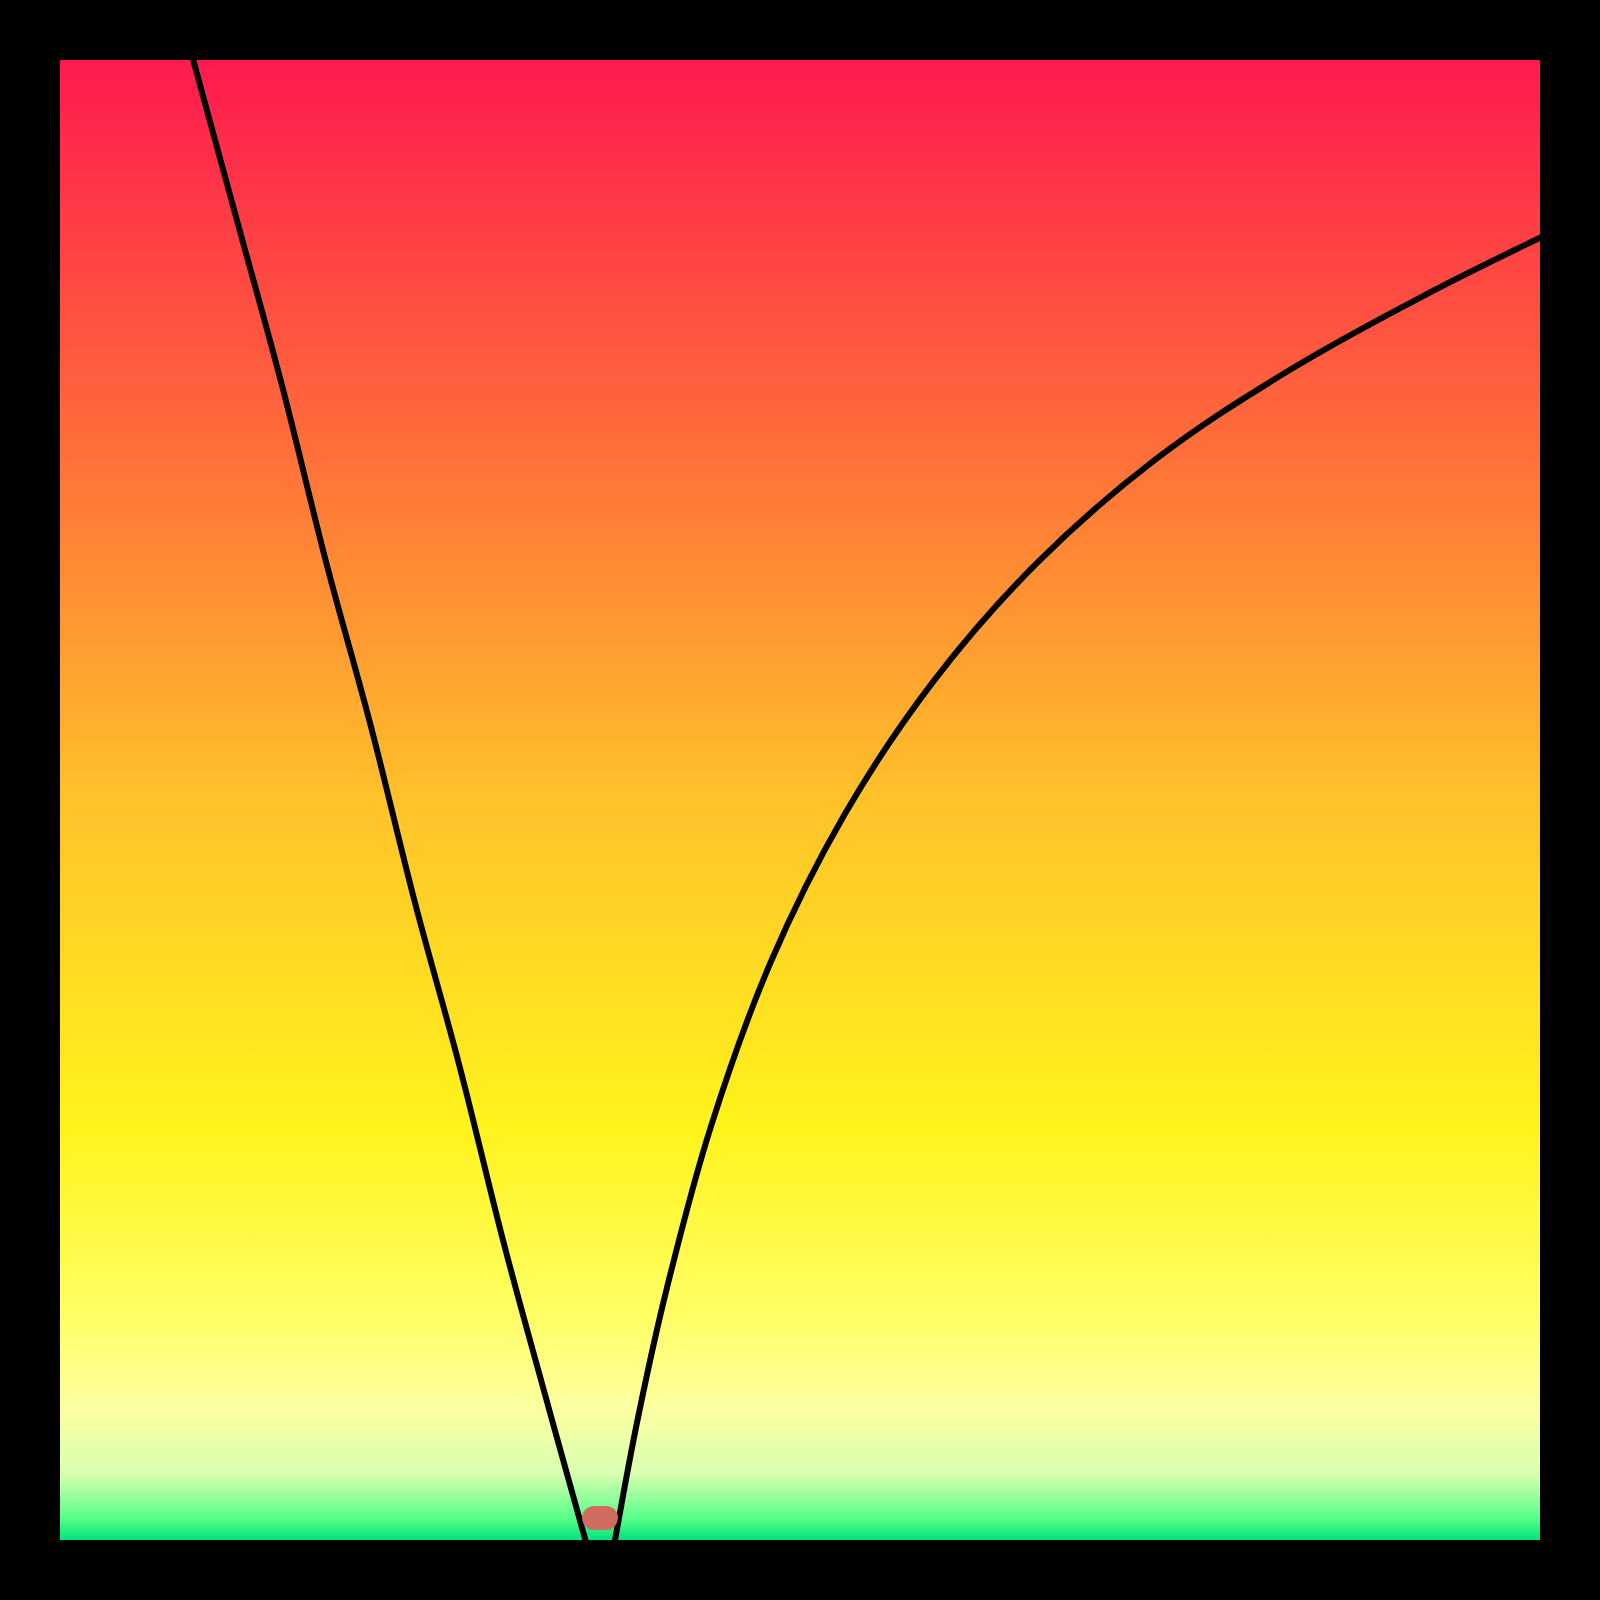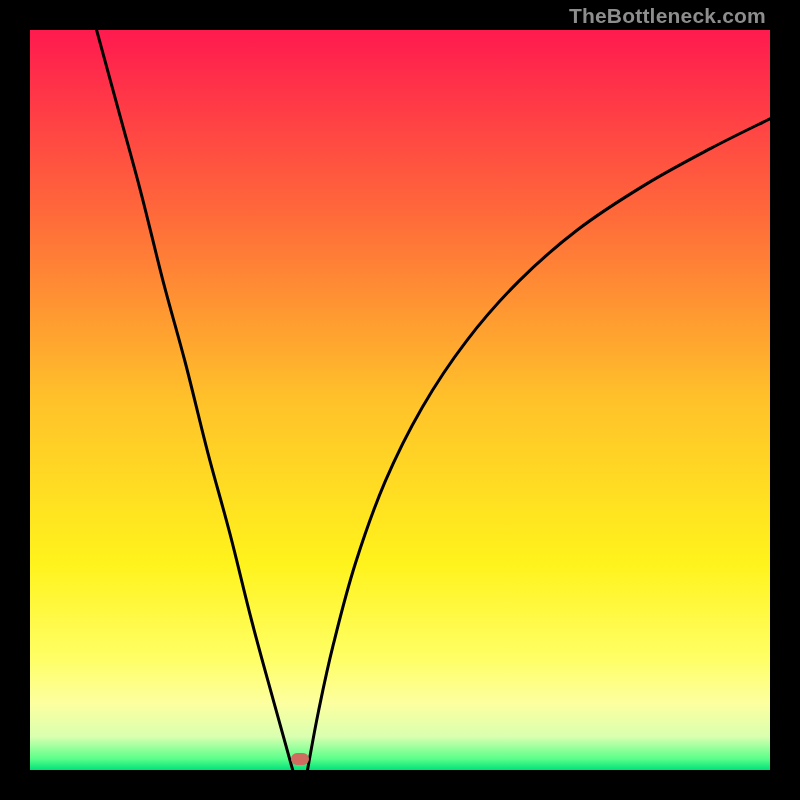--- a/index.html
+++ b/index.html
@@ -53,21 +53,20 @@
     height: 12px;
     background: #cf6b5f;
     border-radius: 6px;
     transform: translate(-50%, -50%);
   }
 </style>
 </head>
 <body>
 
 <div class="frame">
-  <div class="watermark">TheBottleneck.com</div>
   <div class="plot-area">
     <svg class="gradient-bg" viewBox="0 0 740 740" preserveAspectRatio="none">
       <defs>
         <linearGradient id="bg-grad" x1="0" y1="0" x2="0" y2="1">
             <stop offset="0%" stop-color="#ff1a4f"></stop>
             <stop offset="25%" stop-color="#ff6a3a"></stop>
             <stop offset="50%" stop-color="#ffc22a"></stop>
             <stop offset="72%" stop-color="#fff31c"></stop>
             <stop offset="85%" stop-color="#ffff66"></stop>
             <stop offset="91%" stop-color="#fdffa0"></stop>

